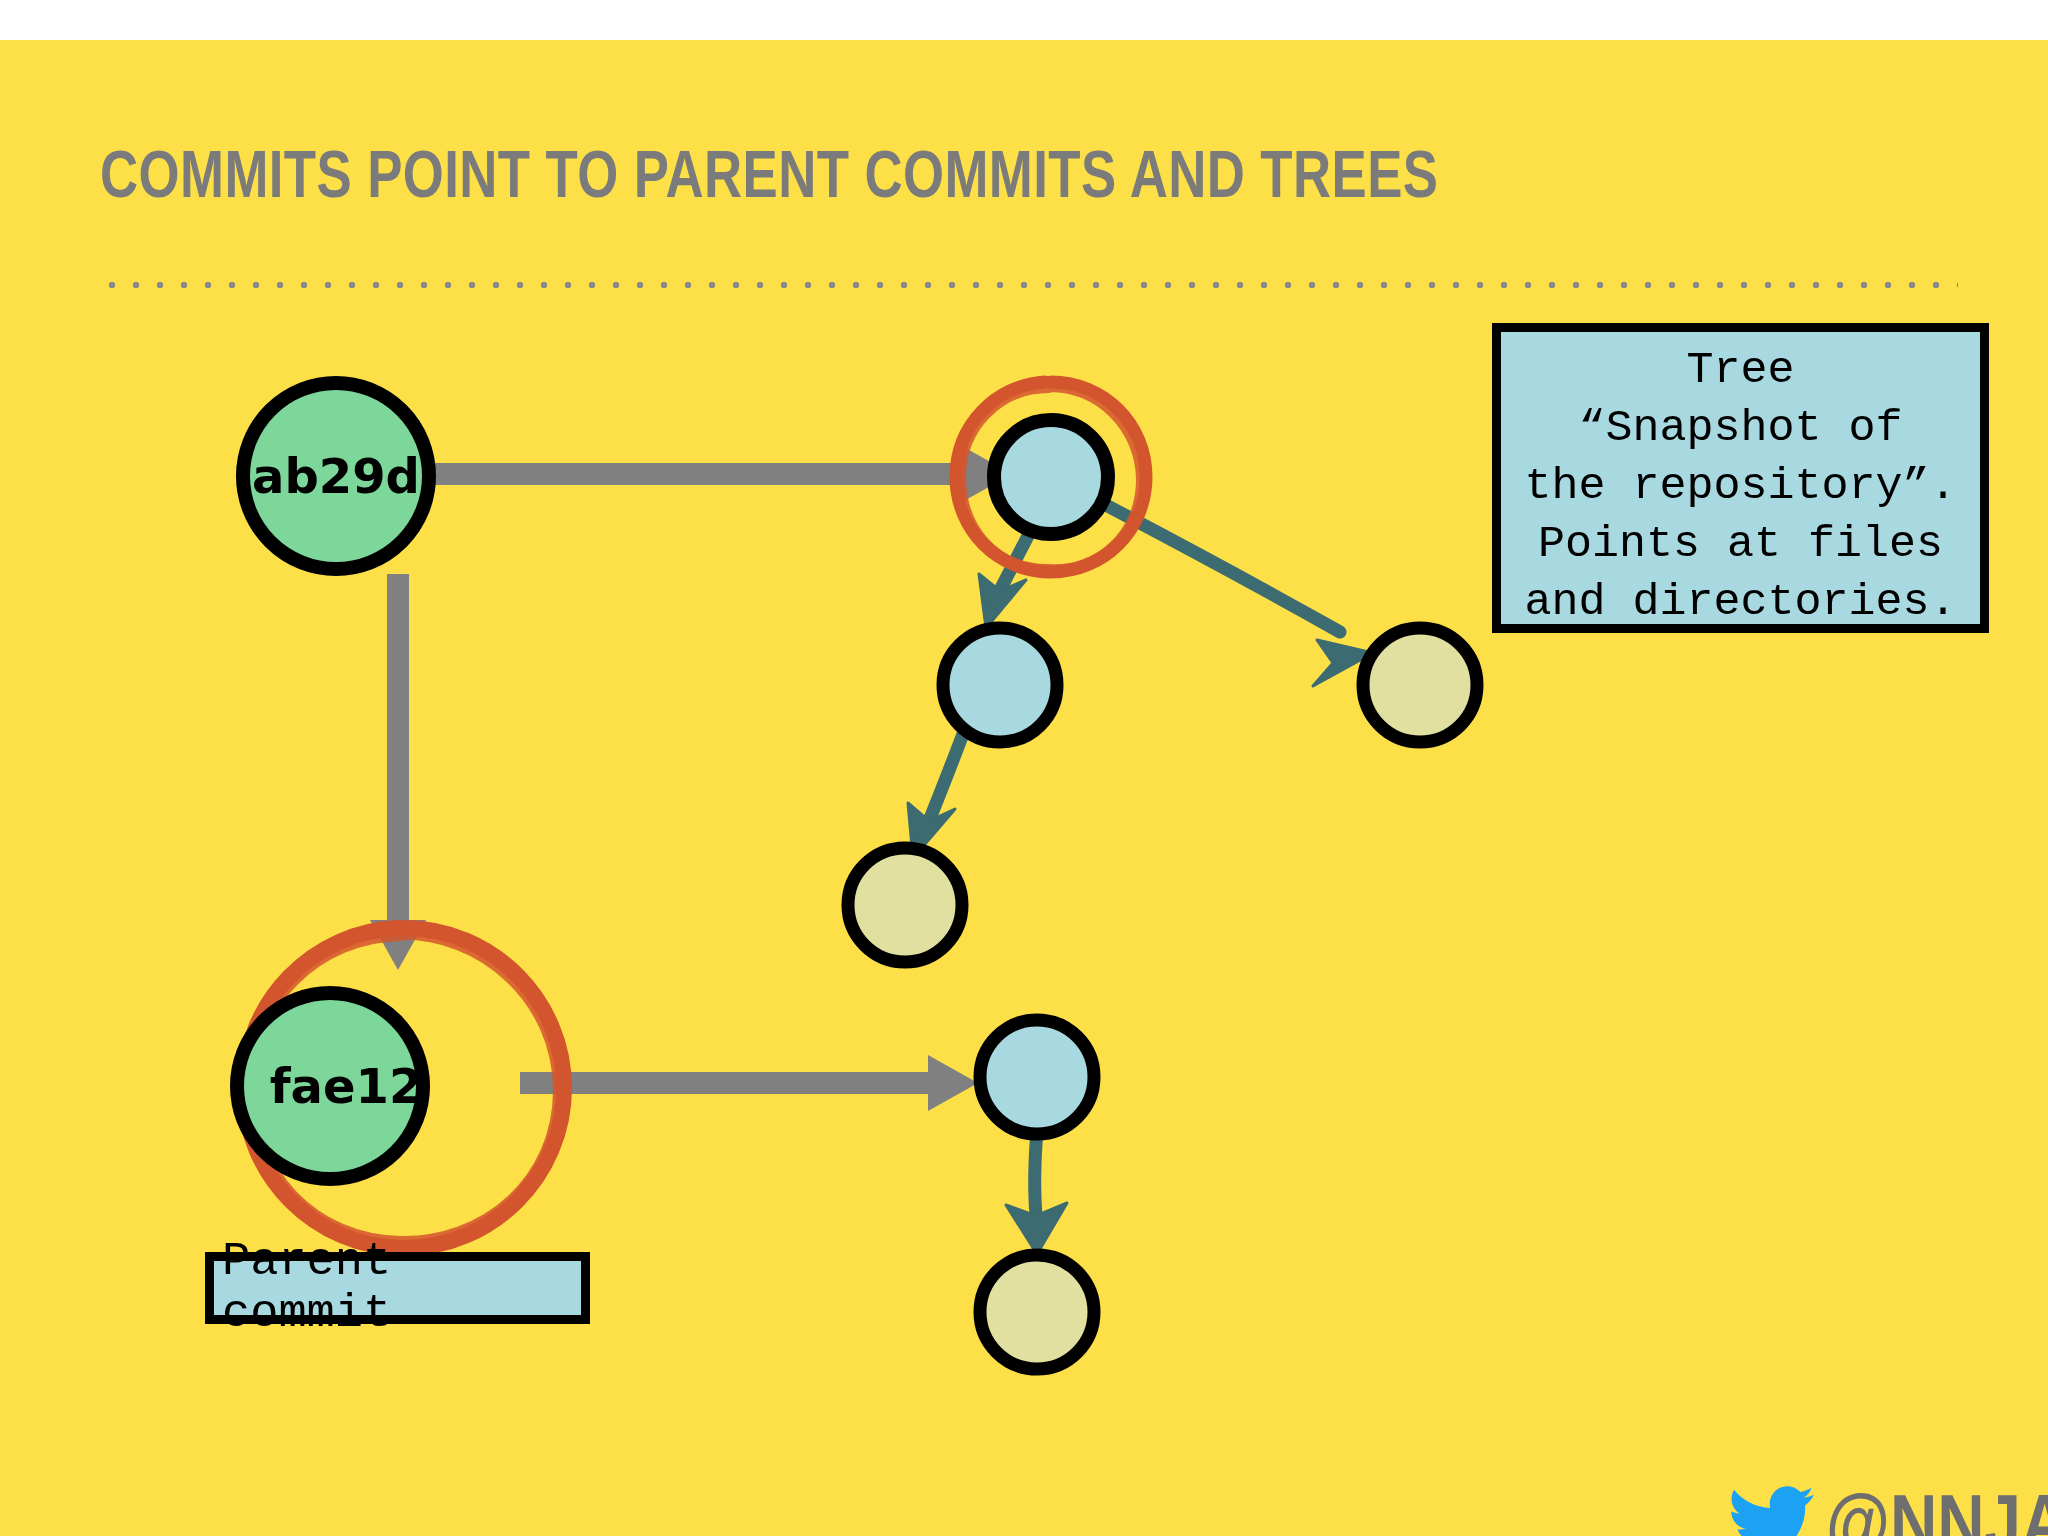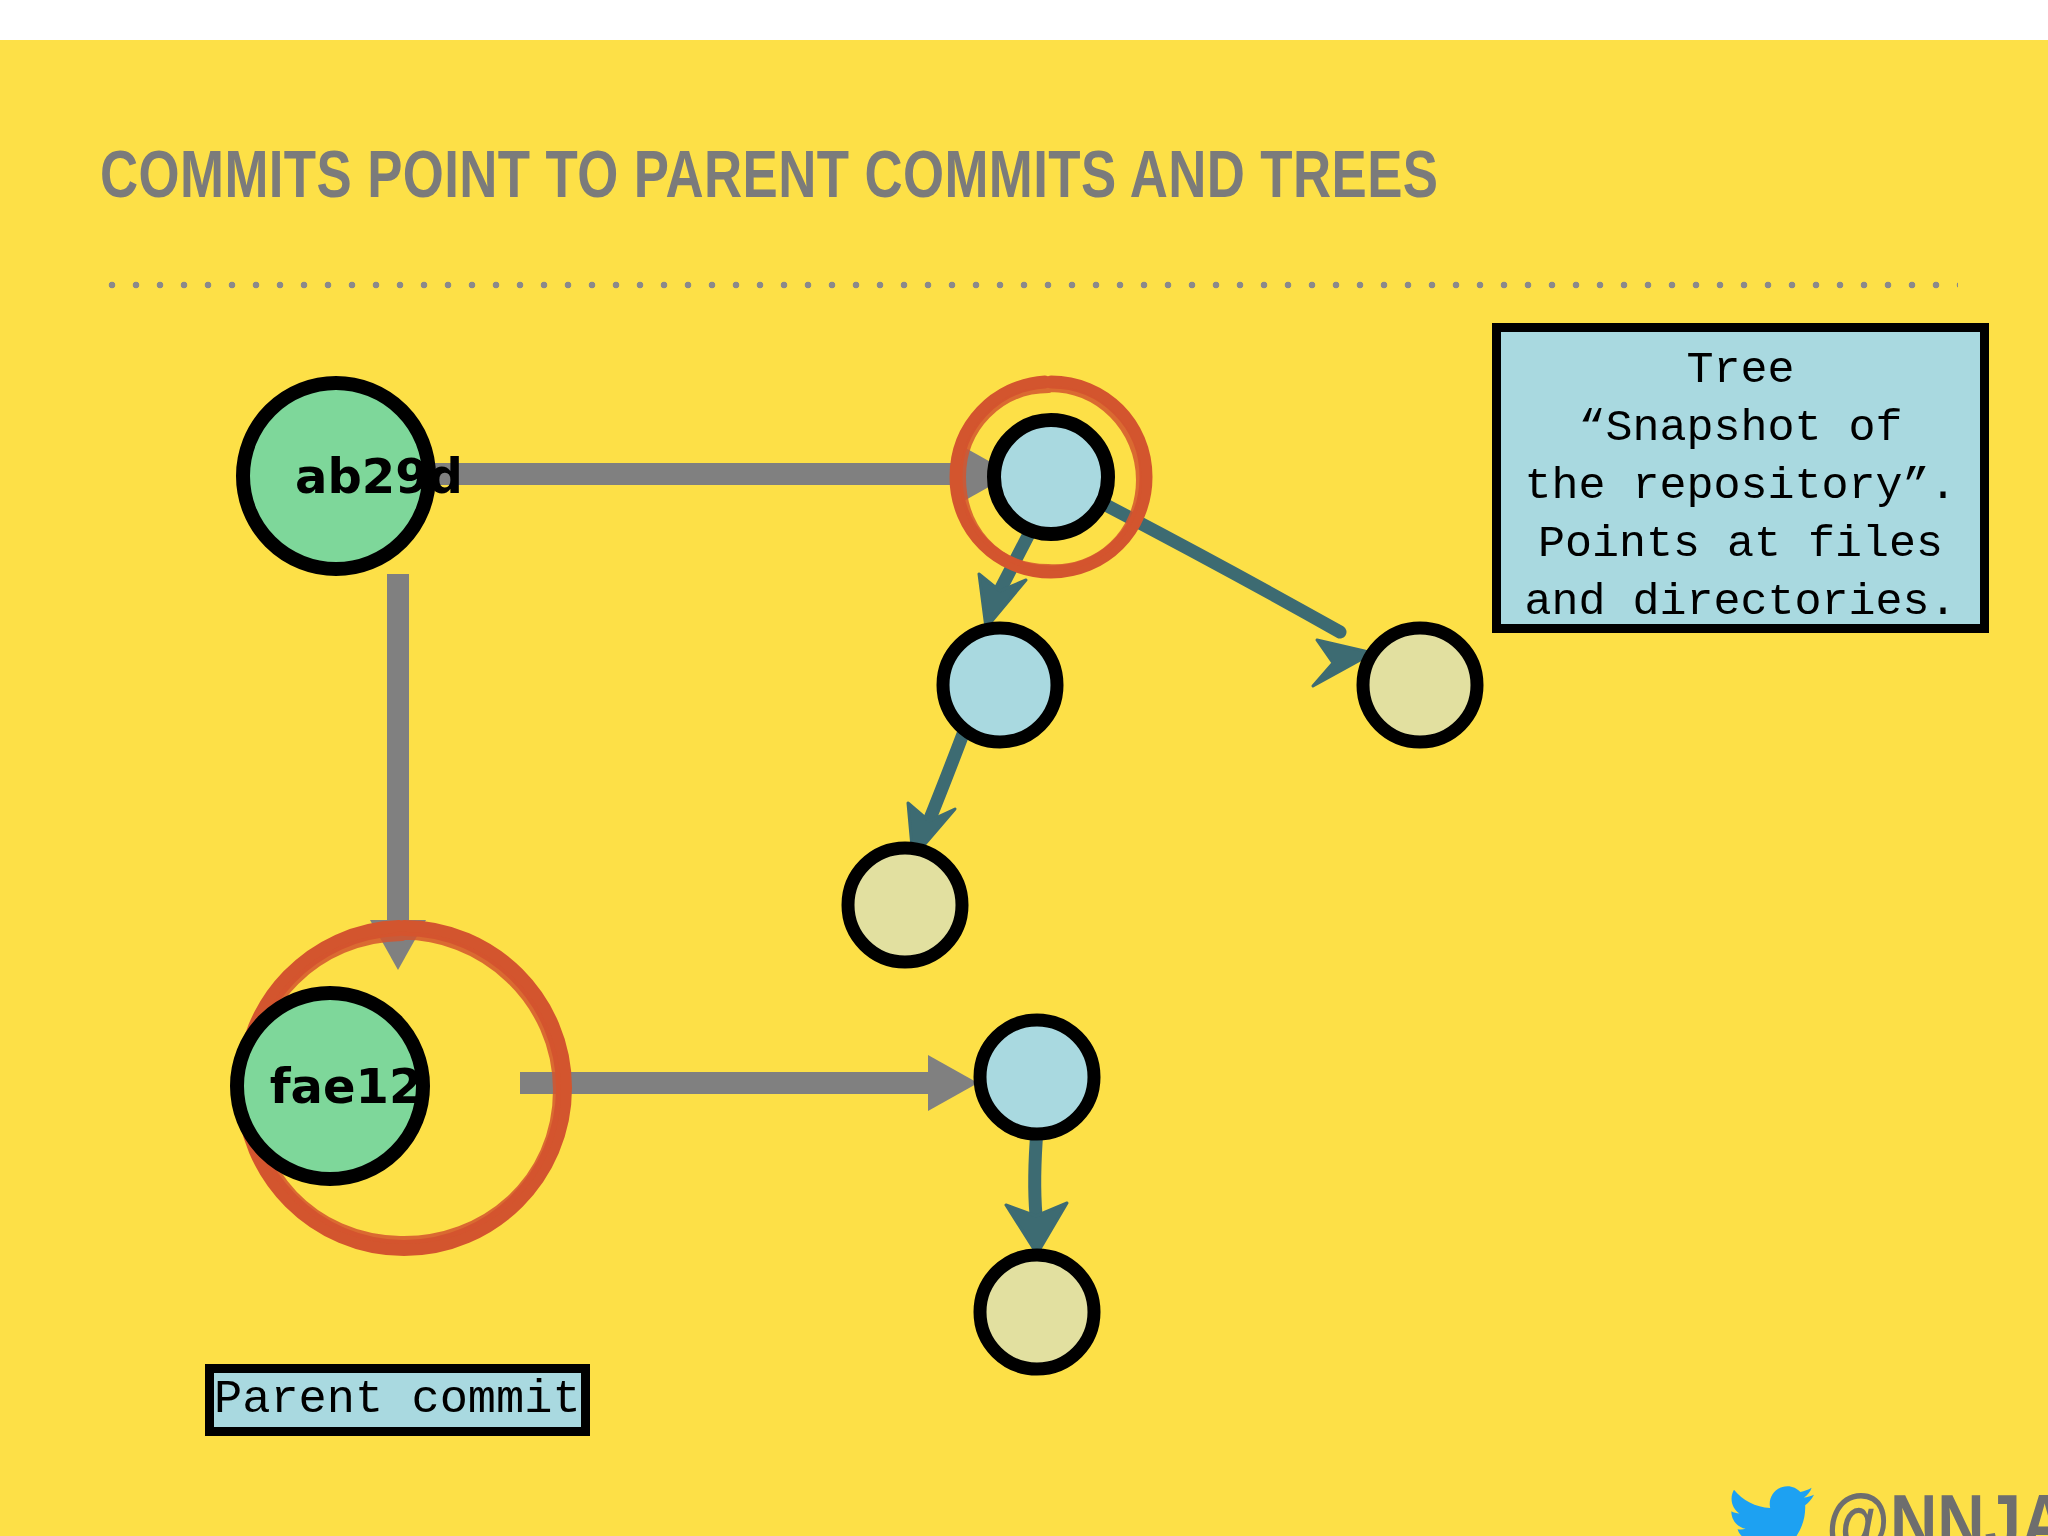--- a/index.html
+++ b/index.html
@@ -83,24 +83,24 @@
     height: 310px;
     padding: 10px 12px 6px 12px;
     text-align: center;
     font-size: 45px;
     line-height: 58px;
     white-space: pre-line;
     font-family: Liberation Mono, monospace;
   }
   #parent-commit-box {
     left: 205px;
-    top: 1324px;
+    top: 1212px;
     width: 385px;
     height: 72px;
-    padding: 0 0;
+    padding: 0 8px;
     display: flex;
     align-items: center;
     font-size: 47px;
     line-height: 52px;
     text-align: left;
   }
 
   
   .node-label {
     position: absolute;
@@ -110,21 +110,20 @@
     text-align: center;
     white-space: nowrap;
     pointer-events: none;
   }
   #label-ab29d {
     left: 236px;
     top: 410px;
     width: 200px;
     font-size: 48px;
     line-height: 52px;
-    padding-left: 43px;
   }
   #label-fae12 {
     left: 246px;
     top: 1020px;
     width: 200px;
     font-size: 48px;
     line-height: 52px;
   }
 
   

